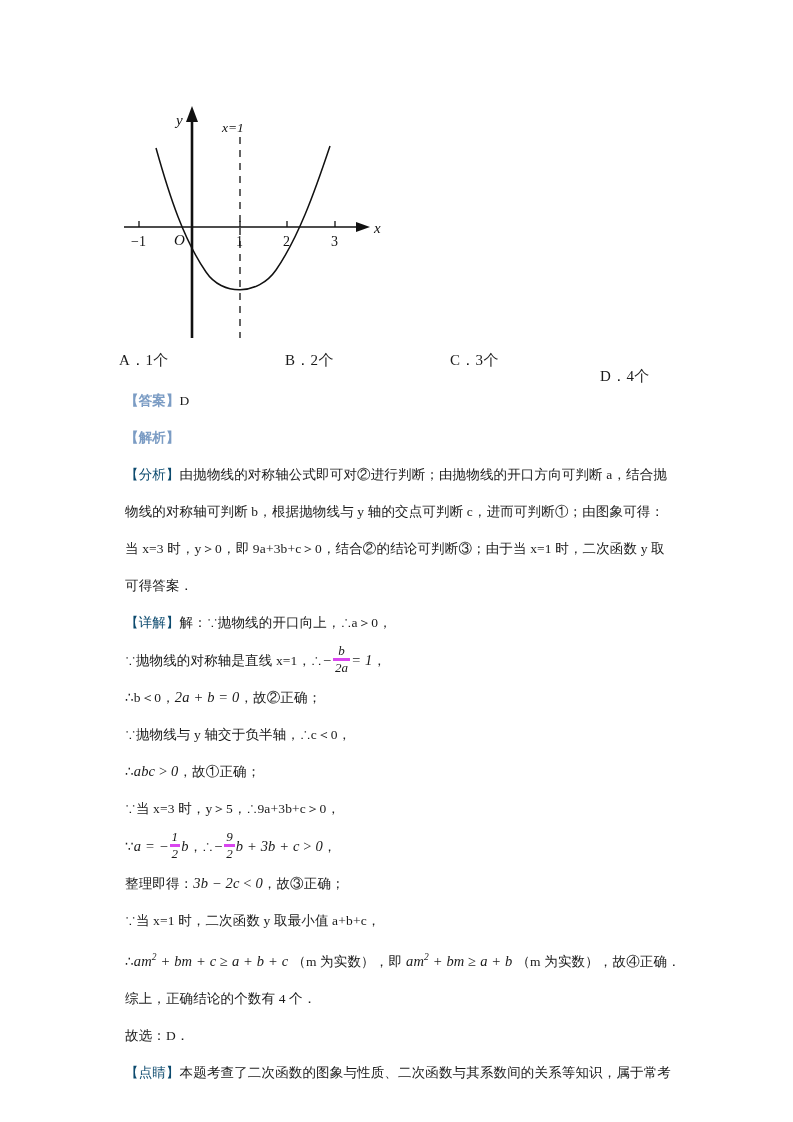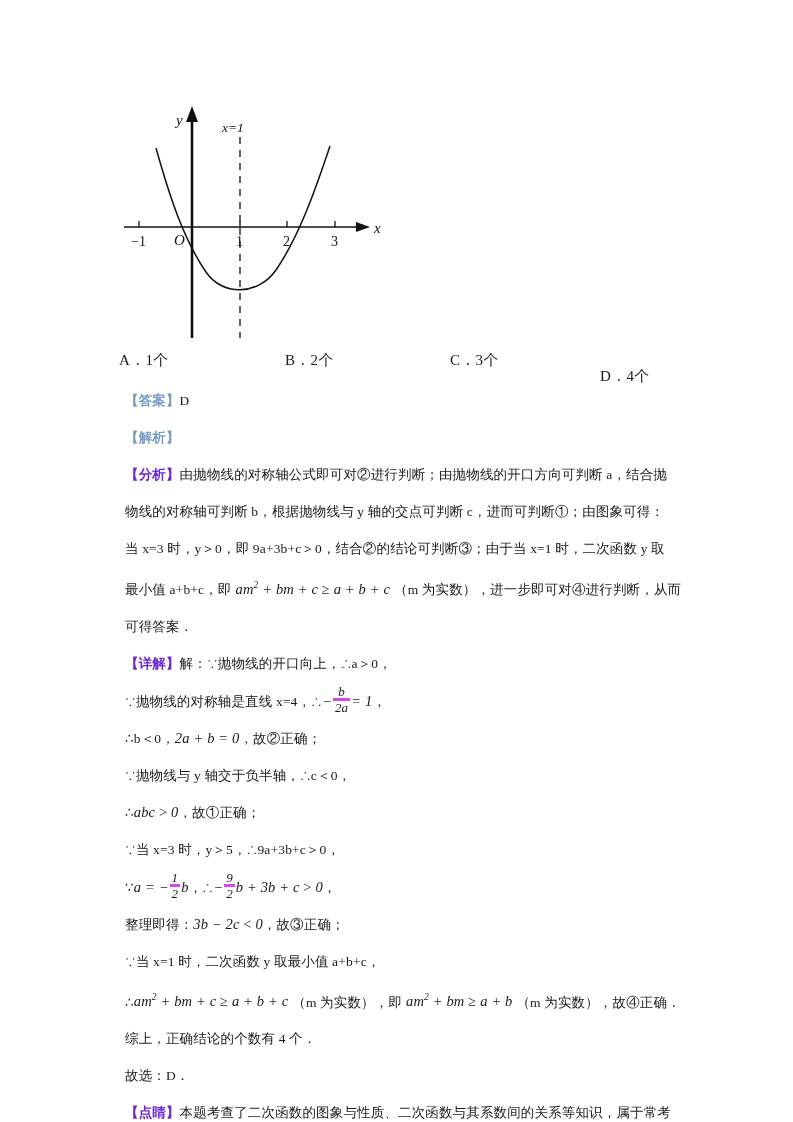--- a/index.html
+++ b/index.html
@@ -68,22 +68,22 @@
     margin: 6px;
     text-indent: 0;
     white-space: nowrap;
     letter-spacing: .15px;
   }
   .tag {
     color: #7b9cc4;
     font-weight: bold;
   }
   .tag-dark {
-    color: #6d28d9;
-    font-weight: bold;
+    color: #0c4a6e;
+    font-weight: normal;
   }
   .mathit {
     font-family: "Liberation Serif", "DejaVu Serif", serif;
     font-style: italic;
     font-size: 14.5px;
   }
   .mathup {
     font-family: "Liberation Serif", "DejaVu Serif", serif;
     font-style: normal;
     font-size: 14.5px;
@@ -167,32 +167,29 @@
     <p class="para">
       <span class="tag-dark">【分析】</span><span>由抛物线的对称轴公式即可对②进行判断；由抛物线的开口方向可判断 a，结合抛</span>
     </p>
     <p class="para">
       <span>物线的对称轴可判断 b，根据抛物线与 y 轴的交点可判断 c，进而可判断①；由图象可得：</span>
     </p>
     <p class="para">
       <span>当 x=3 时，y＞0，即 9a+3b+c＞0，结合②的结论可判断③；由于当 x=1 时，二次函数 y 取</span>
     </p>
     <p class="para">
-      <span>最小值 a+b+c，即</span><span class="sp"></span><span class="mathit">am<sup class="exp">2</sup> + bm + c <span class="mathup">≥</span> a + b + c</span><span class="sp"></span><span>（m 为实数），进一步即可对④进行判断，从而</span>
-    </p>
-    <p class="para">
       <span>可得答案．</span>
     </p>
 
     <p class="para">
       <span class="tag-dark">【详解】</span><span>解：∵抛物线的开口向上，∴a＞0，</span>
     </p>
 
     <p class="para">
-      <span>∵抛物线的对称轴是直线 x=4，∴</span><span class="mathit">−<span class="frac"><span class="num">b</span><span class="den">2a</span></span>= 1</span><span>，</span>
+      <span>∵抛物线的对称轴是直线 x=1，∴</span><span class="mathit">−<span class="frac"><span class="num">b</span><span class="den">2a</span></span>= 1</span><span>，</span>
     </p>
 
     <p class="para">
       <span>∴b＜0，</span><span class="mathit">2a + b = 0</span><span>，故②正确；</span>
     </p>
 
     <p class="para">
       <span>∵抛物线与 y 轴交于负半轴，∴c＜0，</span>
     </p>
 

